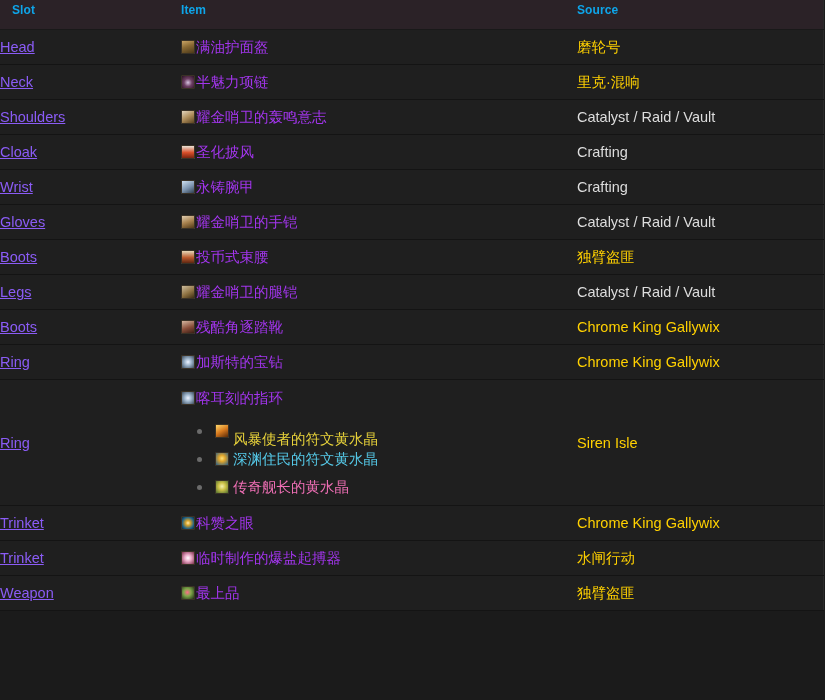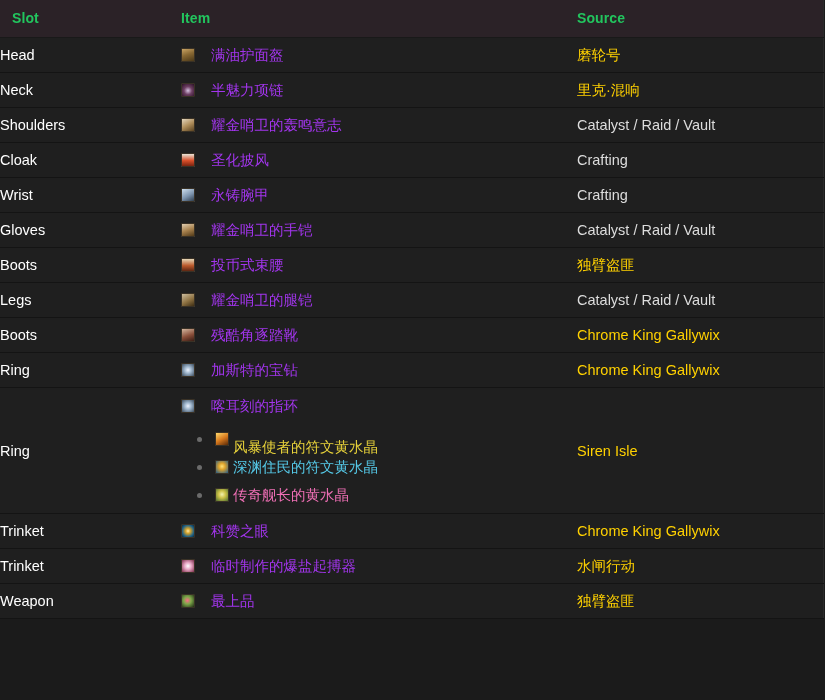--- a/index.html
+++ b/index.html
@@ -22,53 +22,54 @@
     background: #1f1f1f;
     border-right: 1px solid #2a2a2a;
   }
 
   #gear-table colgroup .col-slot  { width: 175px; }
   #gear-table colgroup .col-item  { width: 396px; }
   #gear-table colgroup .col-src   { width: 252px; }
 
   #gear-table thead th {
     background: #2b2227;
-    color: #22c55e;
-    font-size: 14px;
+    color: #0ea5e9;
+    font-size: 12px;
     font-weight: bold;
     text-align: left;
-    padding: 10px 0 11px 12px;
+    padding: 2px 0 11px 12px;
     height: 16px;
     border-bottom: 1px solid #191919;
     letter-spacing: 0.1px;
   }
   #gear-table thead th.h-item { padding-left: 6px; }
   #gear-table thead th.h-src  { padding-left: 6px; margin-left: 20px; }
 
   #gear-table tbody td {
     border-bottom: 1px solid #141414;
     border-top: 1px solid #262626;
     padding: 0;
     vertical-align: middle;
     height: 34px;
   }
 
   .slot-cell {
-    color: #ffffff;
+    color: #8b5cf6;
     font-size: 14.5px;
     padding-left: 12px;
+    text-decoration: underline;
   }
 
   .item-cell { padding-left: 6px !important; }
   .src-cell  { padding-left: 6px !important; font-size: 14.5px; }
 
   .item-line {
     display: flex;
     align-items: center;
-    gap: 16px;
+    gap: 1px;
     line-height: 18px;
   }
 
   .item-name {
     font-size: 14.5px;
     white-space: nowrap;
   }
 
   
   .q-epic    { color: #a335ee; }

